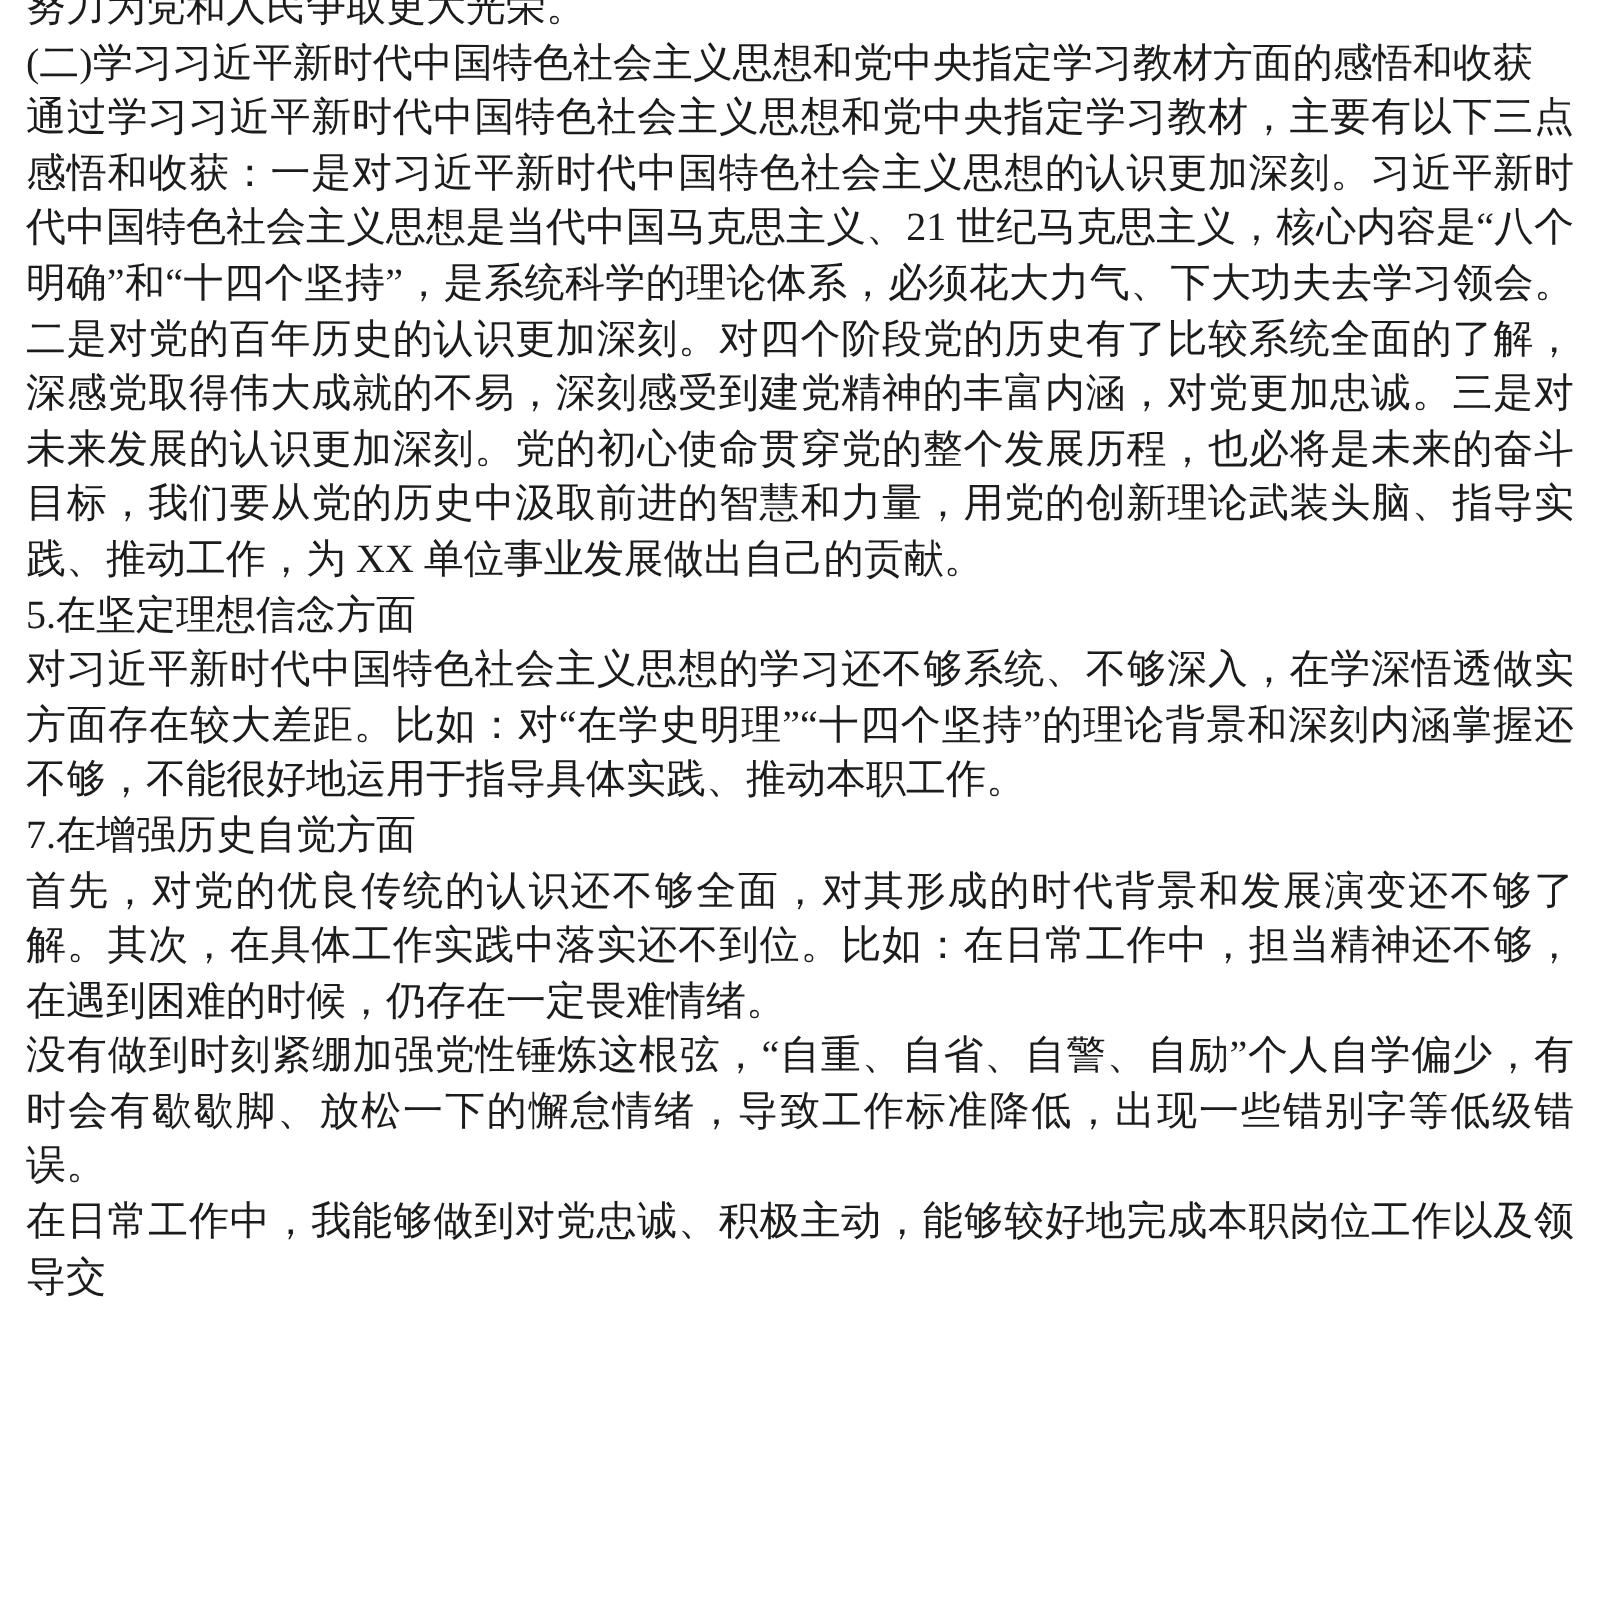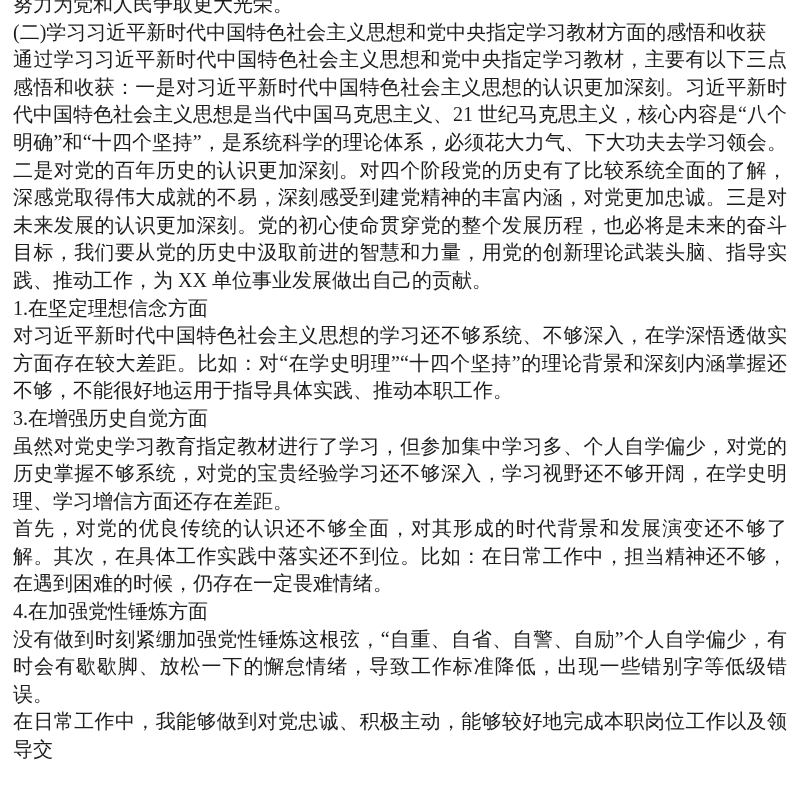--- a/index.html
+++ b/index.html
@@ -29,21 +29,19 @@
     padding: 0;
   }
 </style>
 </head>
 <body>
 
 <div class="page">
   <p>努力为党和人民争取更大光荣。</p>
   <p>(二)学习习近平新时代中国特色社会主义思想和党中央指定学习教材方面的感悟和收获</p>
   <p>通过学习习近平新时代中国特色社会主义思想和党中央指定学习教材，主要有以下三点感悟和收获：一是对习近平新时代中国特色社会主义思想的认识更加深刻。习近平新时代中国特色社会主义思想是当代中国马克思主义、21 世纪马克思主义，核心内容是“八个明确”和“十四个坚持”，是系统科学的理论体系，必须花大力气、下大功夫去学习领会。二是对党的百年历史的认识更加深刻。对四个阶段党的历史有了比较系统全面的了解，深感党取得伟大成就的不易，深刻感受到建党精神的丰富内涵，对党更加忠诚。三是对未来发展的认识更加深刻。党的初心使命贯穿党的整个发展历程，也必将是未来的奋斗目标，我们要从党的历史中汲取前进的智慧和力量，用党的创新理论武装头脑、指导实践、推动工作，为 XX 单位事业发展做出自己的贡献。</p>
-  <p>1.在坚定理想信念方面</p>
+  <p>5.在坚定理想信念方面</p>
   <p>对习近平新时代中国特色社会主义思想的学习还不够系统、不够深入，在学深悟透做实方面存在较大差距。比如：对“在学史明理”“十四个坚持”的理论背景和深刻内涵掌握还不够，不能很好地运用于指导具体实践、推动本职工作。</p>
-  <p>3.在增强历史自觉方面</p>
-  <p>虽然对党史学习教育指定教材进行了学习，但参加集中学习多、个人自学偏少，对党的历史掌握不够系统，对党的宝贵经验学习还不够深入，学习视野还不够开阔，在学史明理、学习增信方面还存在差距。</p>
+  <p>7.在增强历史自觉方面</p>
   <p>首先，对党的优良传统的认识还不够全面，对其形成的时代背景和发展演变还不够了解。其次，在具体工作实践中落实还不到位。比如：在日常工作中，担当精神还不够，在遇到困难的时候，仍存在一定畏难情绪。</p>
-  <p>4.在加强党性锤炼方面</p>
   <p>没有做到时刻紧绷加强党性锤炼这根弦，“自重、自省、自警、自励”个人自学偏少，有时会有歇歇脚、放松一下的懈怠情绪，导致工作标准降低，出现一些错别字等低级错误。</p>
   <p>在日常工作中，我能够做到对党忠诚、积极主动，能够较好地完成本职岗位工作以及领导交</p>
 </div>
 
 </body></html>

